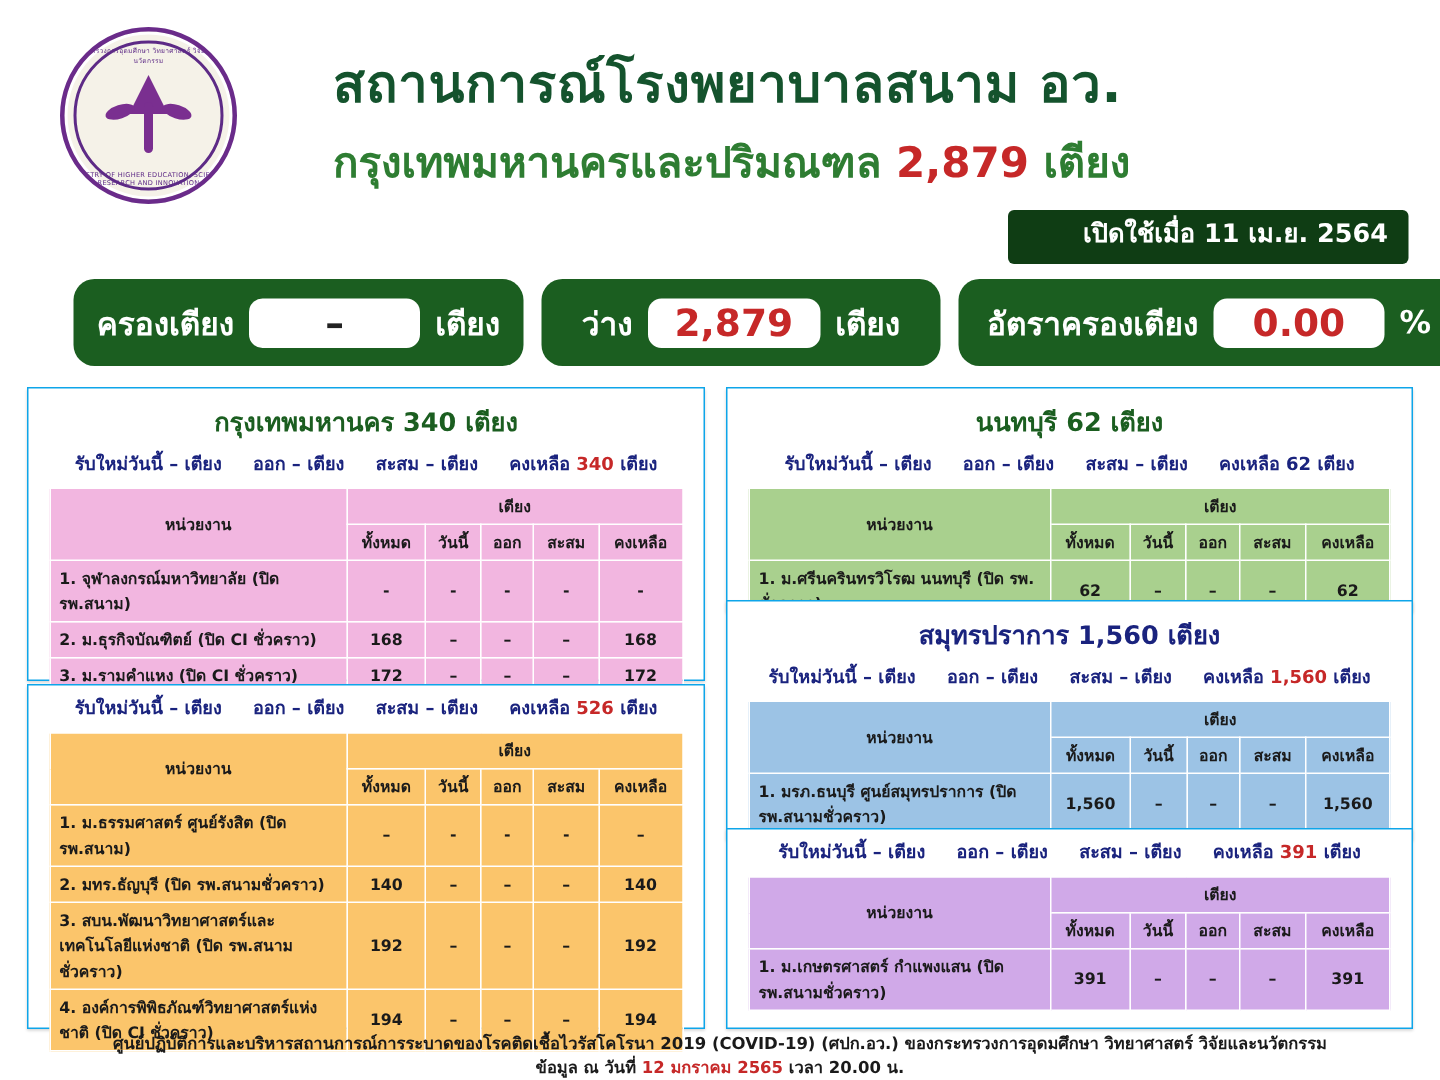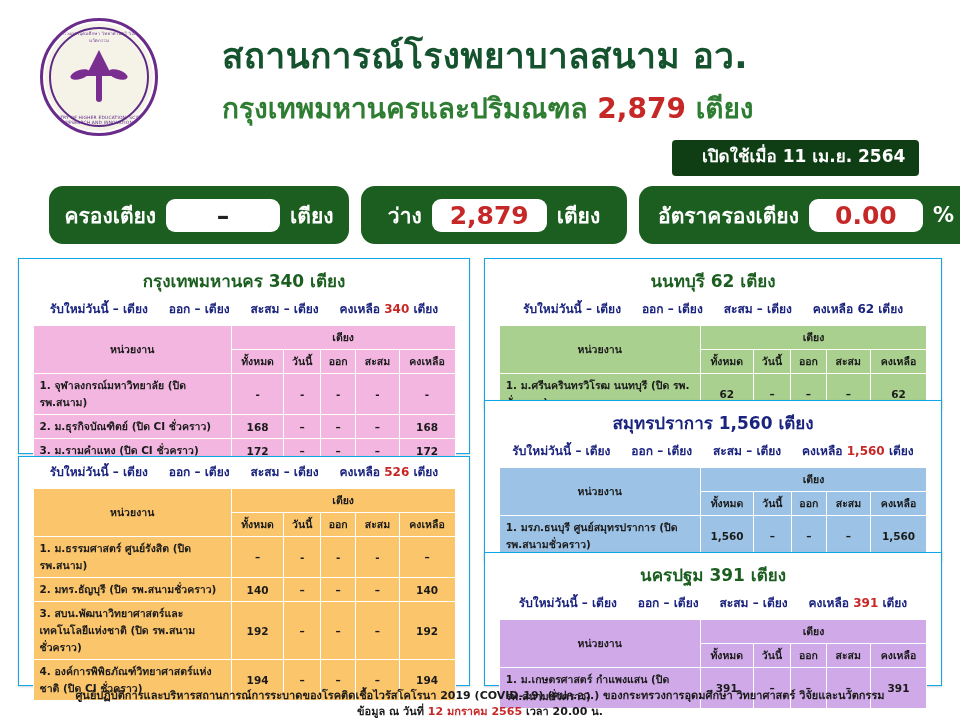--- a/index.html
+++ b/index.html
@@ -62,21 +62,21 @@
     font-size:28px;font-weight:bold;color:#2e7d32;
   }
   .subtitle .num{color:#c62828;}
   .opened{
     position:absolute;left:672px;top:140px;
     height:30px;
     background:#0f3d14;
     border-radius:4px;
     color:#ffffff;
     font-size:17px;font-weight:bold;
-    padding:3px 14px 3px 30px;
+    padding:3px 14px 3px 50px;
     line-height:26px;
     white-space:nowrap;
   }
   .house{
     position:absolute;left:676px;top:136px;width:40px;height:38px;
   }
   .house .roof{
     position:absolute;left:4px;top:0;width:0;height:0;
     border-left:16px solid transparent;border-right:16px solid transparent;
     border-bottom:14px solid #ffffff;
@@ -419,21 +419,20 @@
       <td>–</td>
       <td>–</td>
       <td>–</td>
       <td>1,560</td>
     </tr>
   </tbody>
     </table>
 </div>
 
 <div class="panel p-npt">
-  <div class="p-title" style="color: rgb(27, 94, 32);">นครปฐม  391 เตียง</div>
   <div class="p-sub">
     <span>รับใหม่วันนี้</span>
     <span>–</span>
     <span>เตียง</span>
     &nbsp;&nbsp;&nbsp;
     <span>ออก</span>
     <span>–</span>
     <span>เตียง</span>
     &nbsp;&nbsp;&nbsp;
     <span>สะสม</span>

